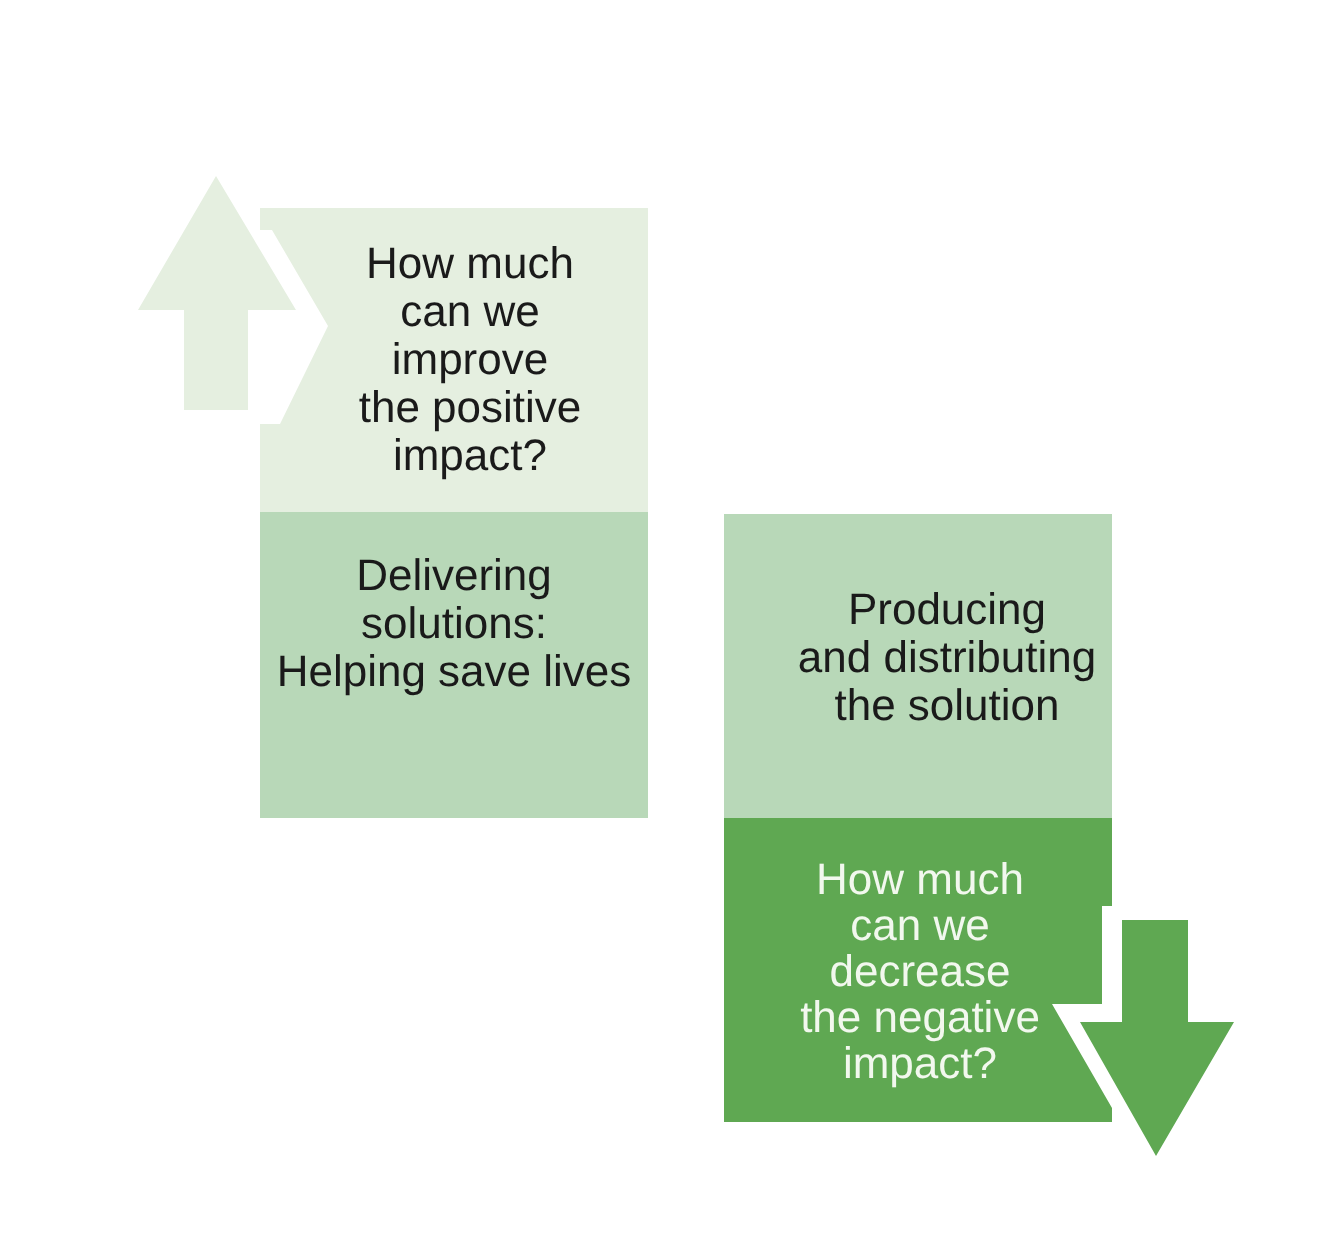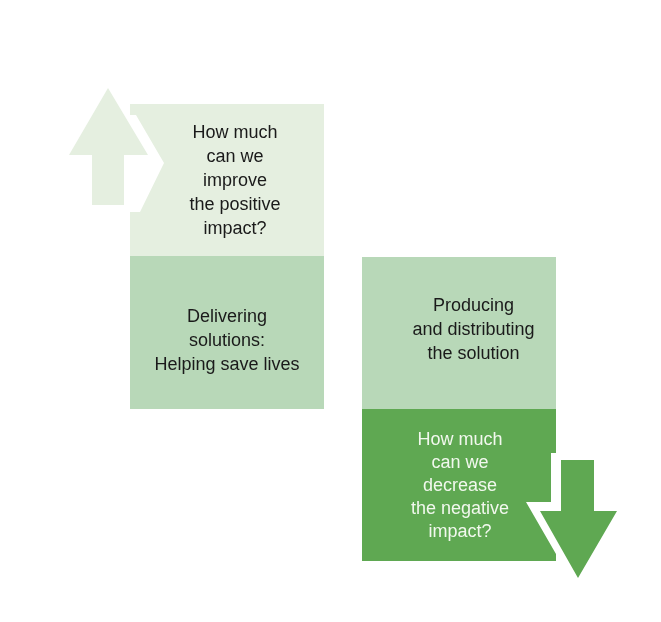--- a/index.html
+++ b/index.html
@@ -1,20 +1,20 @@
 <!DOCTYPE html>
 <html><head>
 <meta charset="utf-8">
 <style>
   html, body { margin: 0; padding: 0; background: #ffffff; }
   body { width: 661px; height: 622px; position: relative; overflow: hidden;
          font-family: "Liberation Sans", "DejaVu Sans", sans-serif; }
   svg.shapes { position: absolute; left: 0; top: 0; }
   .label { position: absolute; display: flex; align-items: center; justify-content: center;
-           text-align: center; font-size: 18px; line-height: 24px; color: #1a1a1a;
+           text-align: center; font-size: 22px; line-height: 24px; color: #1a1a1a;
            white-space: pre-line; }
   .label.light { color: #f2f8ee; line-height: 23px; }
 </style>
 </head>
 <body>
 
 <svg class="shapes" width="661" height="622" viewBox="0 0 661 622">
 
   <polygon points="130,104 324,104 324,256 130,256 130,212 140,212 164,163 136,115 130,115" fill="#e5efe0"></polygon>
 
@@ -28,21 +28,21 @@
 
   <polygon points="561,460 594,460 594,511 617,511 578,578 540,511 561,511" fill="#5fa852"></polygon>
 </svg>
 
 <div class="label" style="left:150px; top:110px; width:170px; height:140px;">How much
 can we
 improve
 the positive
 impact?</div>
 
-<div class="label" style="left:130px; top:276px; width:194px; height:128px;">Delivering
+<div class="label" style="left:130px; top:248px; width:194px; height:128px;">Delivering
 solutions:
 Helping save lives</div>
 
 <div class="label" style="left:362px; top:262px; width:223px; height:134px;">Producing
 and distributing
 the solution</div>
 
 <div class="label light" style="left:362px; top:418px; width:196px; height:134px;">How much
 can we
 decrease

